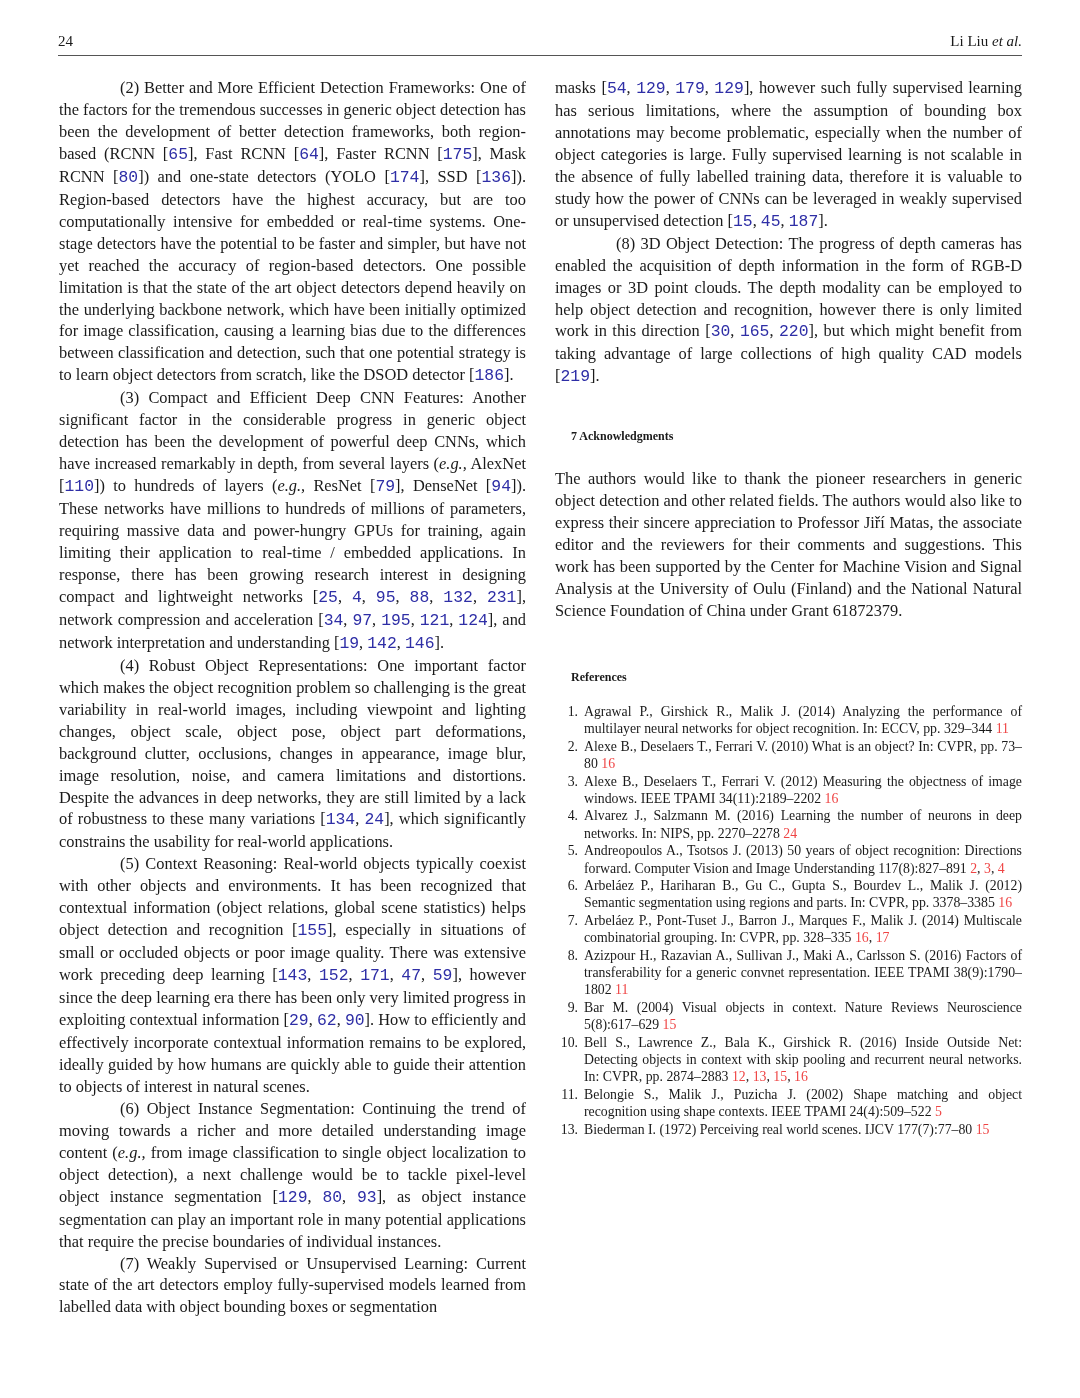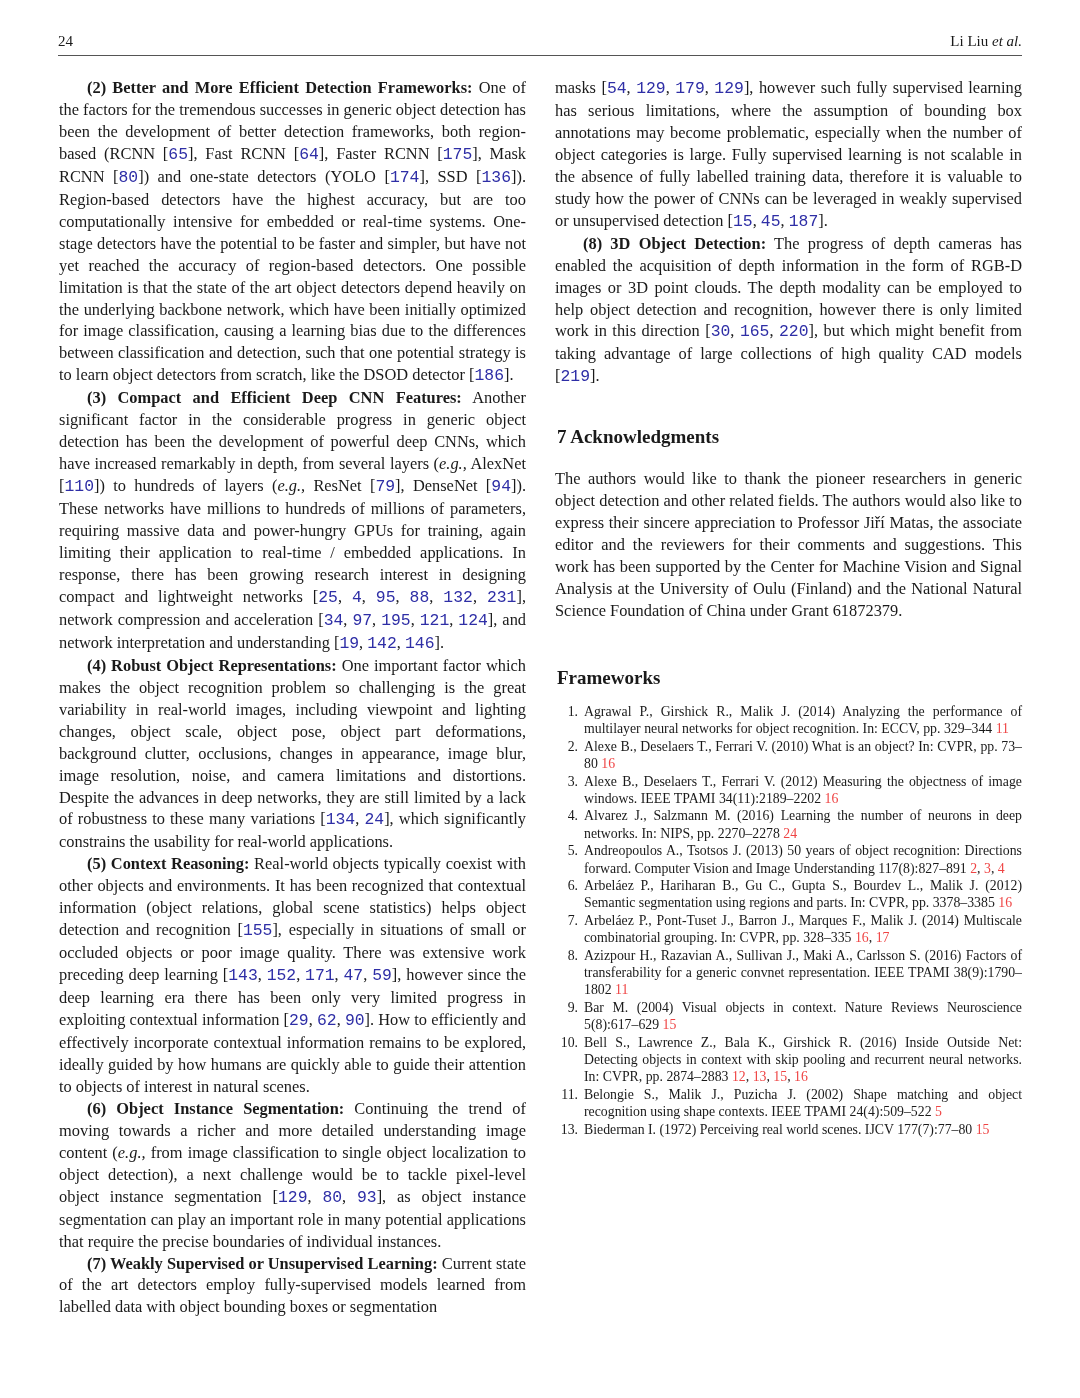--- a/index.html
+++ b/index.html
@@ -9,24 +9,24 @@
             font-size: 15px; border-bottom: 1px solid #555; }
   .header .pg { position: absolute; left: 0; top: 0; }
   .header .auth { position: absolute; right: 0; top: 0; }
   .header .auth i { }
   .col { position: absolute; top: 77px; width: 467px; font-size: 16.4px; line-height: 21.95px;
          text-align: justify; hyphens: none; }
   .col.left { left: 59px; }
   .col.right { left: 555px; }
   .col p { margin: 0; text-indent: 0; }
   .col p.ind { text-indent: 28px; }
-  .col b { font-weight: bold; }
+  .col b { font-weight: normal; margin-left: 33px; }
   .cite { color: #2e2ea6; cursor: pointer; font-family: Liberation Mono, monospace; }
   .back { color: #ef4444; cursor: pointer; }
-  h3 { font-size: 19px; font-weight: bold; margin: 2px; }
+  h3 { font-size: 12px; font-weight: bold; margin: 16px; }
   .sec-title { margin-top: 38px; margin-bottom: 20px; }
   .refs-title { margin-top: 45px; margin-bottom: 14px; }
   ol.refs { list-style: none; margin: 0; padding: 0; font-size: 13.8px; line-height: 17.4px; }
   ol.refs li { position: relative; padding-left: 29px; margin-bottom: 0px; text-align: justify; }
   ol.refs li .num { position: absolute; left: 0; width: 23px; text-align: right; }
 </style>
 </head>
 <body>
 
 <div class="header">
@@ -50,21 +50,21 @@
 
 <div class="col right">
   <p><span>masks [</span><span class="cite-group"><a class="cite">54</a>, <a class="cite">129</a>, <a class="cite">179</a>, <a class="cite">129</a></span><span>], however such fully supervised learning has serious limitations, where the assumption of bounding box annotations may become problematic, especially when the number of object categories is large. Fully supervised learning is not scalable in the absence of fully labelled training data, therefore it is valuable to study how the power of CNNs can be leveraged in weakly supervised or unsupervised detection [</span><span class="cite-group"><a class="cite">15</a>, <a class="cite">45</a>, <a class="cite">187</a></span><span>].</span></p>
 
   <p class="ind"><b>(8) 3D Object Detection:</b><span> The progress of depth cameras has enabled the acquisition of depth information in the form of RGB-D images or 3D point clouds. The depth modality can be employed to help object detection and recognition, however there is only limited work in this direction [</span><span class="cite-group"><a class="cite">30</a>, <a class="cite">165</a>, <a class="cite">220</a></span><span>], but which might benefit from taking advantage of large collections of high quality CAD models [</span><a class="cite">219</a><span>].</span></p>
 
 
   <h3 class="sec-title">7 Acknowledgments</h3>
   <p>The authors would like to thank the pioneer researchers in generic object detection and other related fields. The authors would also like to express their sincere appreciation to Professor Jiří Matas, the associate editor and the reviewers for their comments and suggestions. This work has been supported by the Center for Machine Vision and Signal Analysis at the University of Oulu (Finland) and the National Natural Science Foundation of China under Grant 61872379.</p>
 
-  <h3 class="refs-title">Frameworks</h3>
+  <h3 class="refs-title">References</h3>
   <ol class="refs" id="refs">
       <li><span class="num">1.</span><span>Agrawal P., Girshick R., Malik J. (2014) Analyzing the performance of multilayer neural networks for object recognition. In: ECCV, pp. 329–344 </span><a class="back">11</a></li>
       <li><span class="num">2.</span><span>Alexe B., Deselaers T., Ferrari V. (2010) What is an object? In: CVPR, pp. 73–80 </span><a class="back">16</a></li>
       <li><span class="num">3.</span><span>Alexe B., Deselaers T., Ferrari V. (2012) Measuring the objectness of image windows. IEEE TPAMI 34(11):2189–2202 </span><a class="back">16</a></li>
       <li><span class="num">4.</span><span>Alvarez J., Salzmann M. (2016) Learning the number of neurons in deep networks. In: NIPS, pp. 2270–2278 </span><a class="back">24</a></li>
       <li><span class="num">5.</span><span>Andreopoulos A., Tsotsos J. (2013) 50 years of object recognition: Directions forward. Computer Vision and Image Understanding 117(8):827–891 </span><a class="back">2</a>, <a class="back">3</a>, <a class="back">4</a></li>
       <li><span class="num">6.</span><span>Arbeláez P., Hariharan B., Gu C., Gupta S., Bourdev L., Malik J. (2012) Semantic segmentation using regions and parts. In: CVPR, pp. 3378–3385 </span><a class="back">16</a></li>
       <li><span class="num">7.</span><span>Arbeláez P., Pont-Tuset J., Barron J., Marques F., Malik J. (2014) Multiscale combinatorial grouping. In: CVPR, pp. 328–335 </span><a class="back">16</a>, <a class="back">17</a></li>
       <li><span class="num">8.</span><span>Azizpour H., Razavian A., Sullivan J., Maki A., Carlsson S. (2016) Factors of transferability for a generic convnet representation. IEEE TPAMI 38(9):1790–1802 </span><a class="back">11</a></li>
       <li><span class="num">9.</span><span>Bar M. (2004) Visual objects in context. Nature Reviews Neuroscience 5(8):617–629 </span><a class="back">15</a></li>

